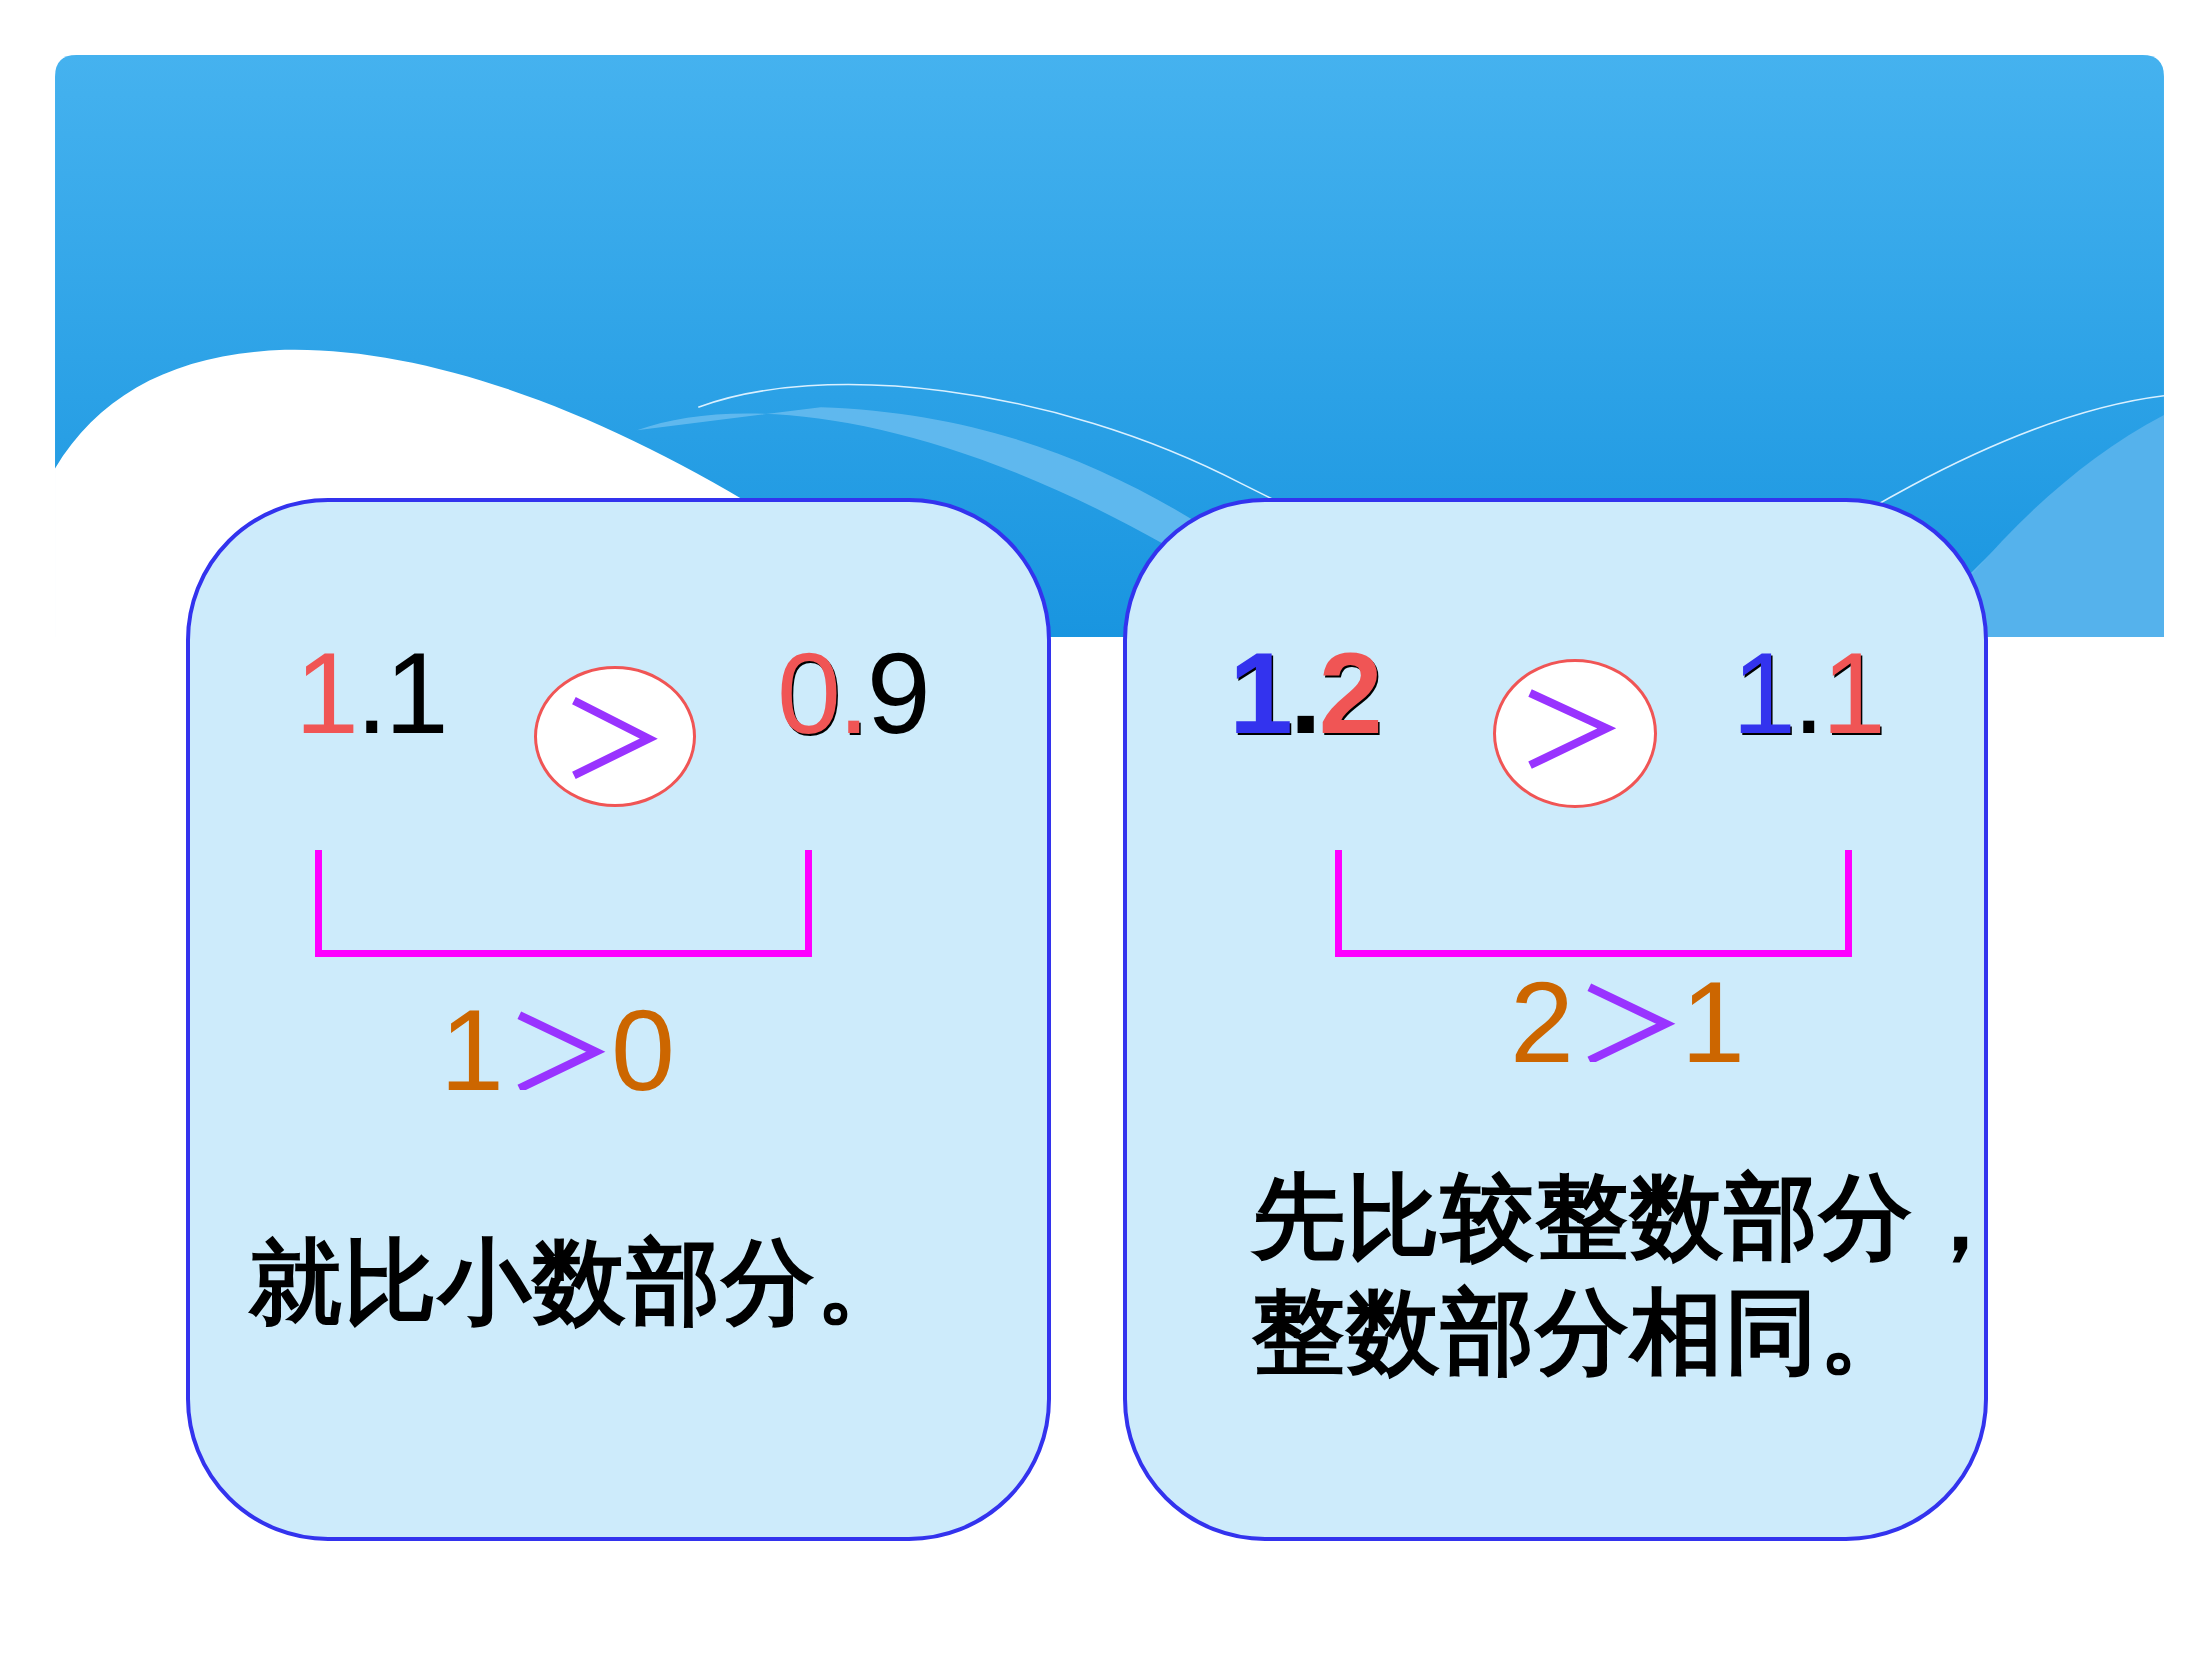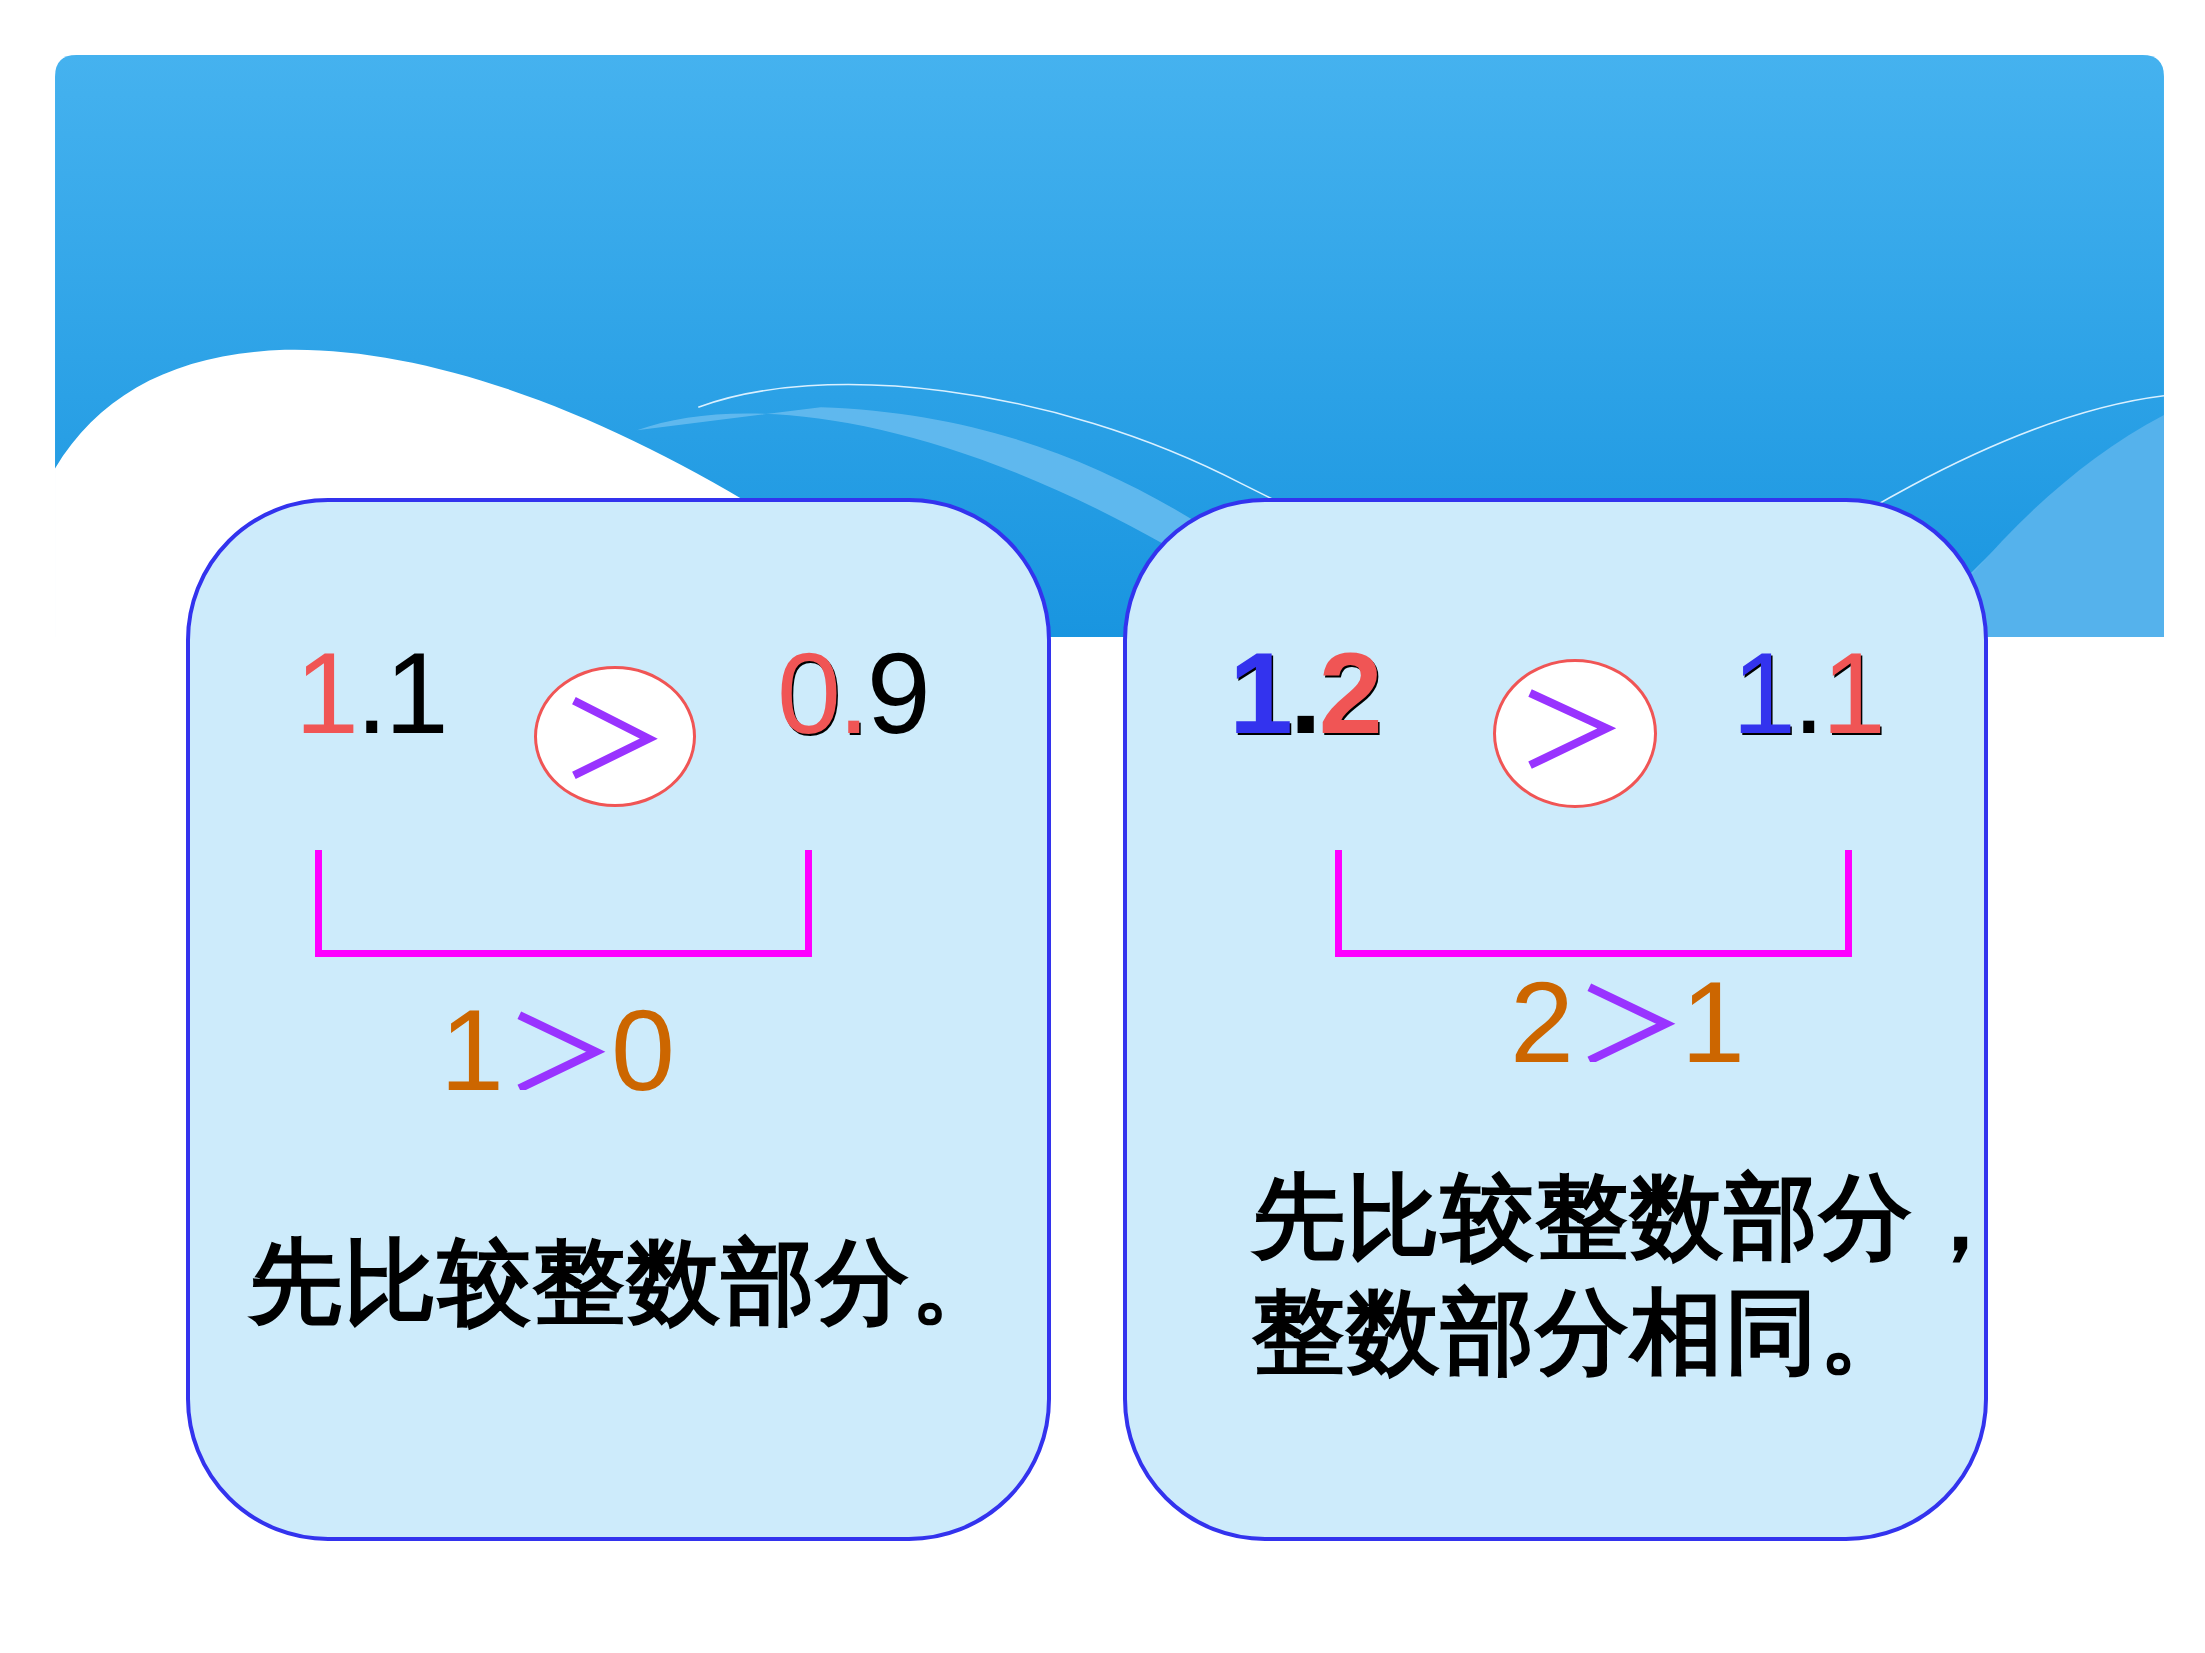--- a/index.html
+++ b/index.html
@@ -58,21 +58,21 @@
 </div>
 
 <div class="num" style="left:777px;"><span style="color:#f05555;">0</span><span style="color:#f05555;">.</span><span style="color:#000;text-shadow:none">9</span></div>
 
 <div class="bracket" style="left:315px;top:850px;width:497px;height:107px;"></div>
 
 <div class="res" style="left:440px;top:965px;margin-top:28px;"><span>1</span><span class="gt" style="display:inline-block;width:107px;"><svg width="107" height="84" viewBox="0 0 140 110">
         <polyline points="20,12 120,60 20,108" fill="none" stroke="#9933ff" stroke-width="11"></polyline>
       </svg></span><span>0</span></div>
 
-<div class="caption" style="left:249px;top:1225px;">先比较整数部分。</div>
+<div class="caption" style="left:249px;top:1225px;">就比小数部分。</div>
 
 <div class="card card-right"></div>
 
 <div class="num" style="left:1229px;font-weight:bold;"><span style="color:#3333ee;">1</span><span style="color:#000;text-shadow:none">.</span><span style="color:#f05555;">2</span></div>
 
 <div class="cmp" style="left:1493px;top:659px;width:164px;height:149px;">
   <svg class="cmp-sym" viewBox="0 0 214 194">
     <polyline points="46,42 150,90 46,140" fill="none" stroke="#9933ff" stroke-width="11"></polyline>
   </svg>
 </div>

